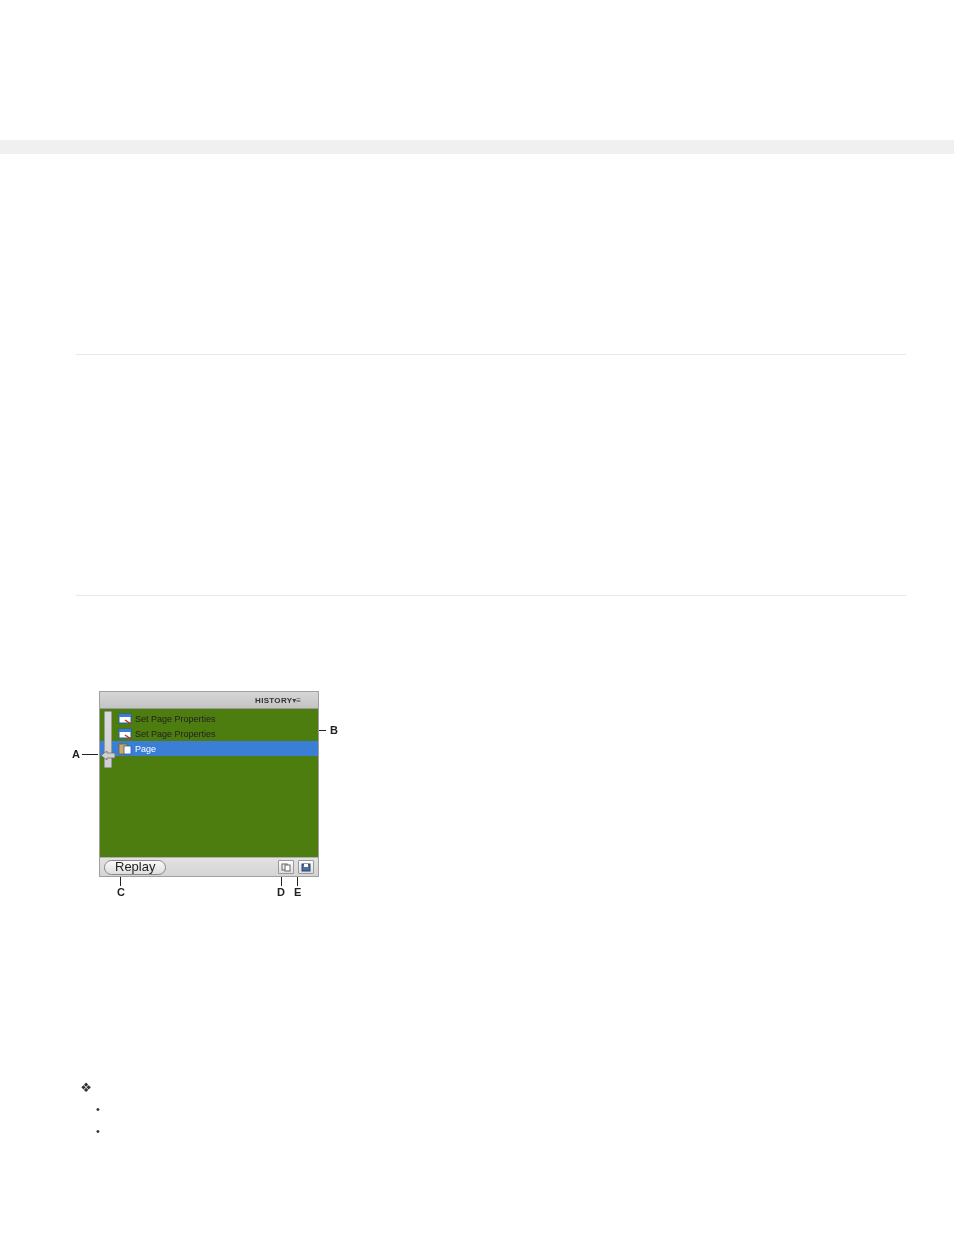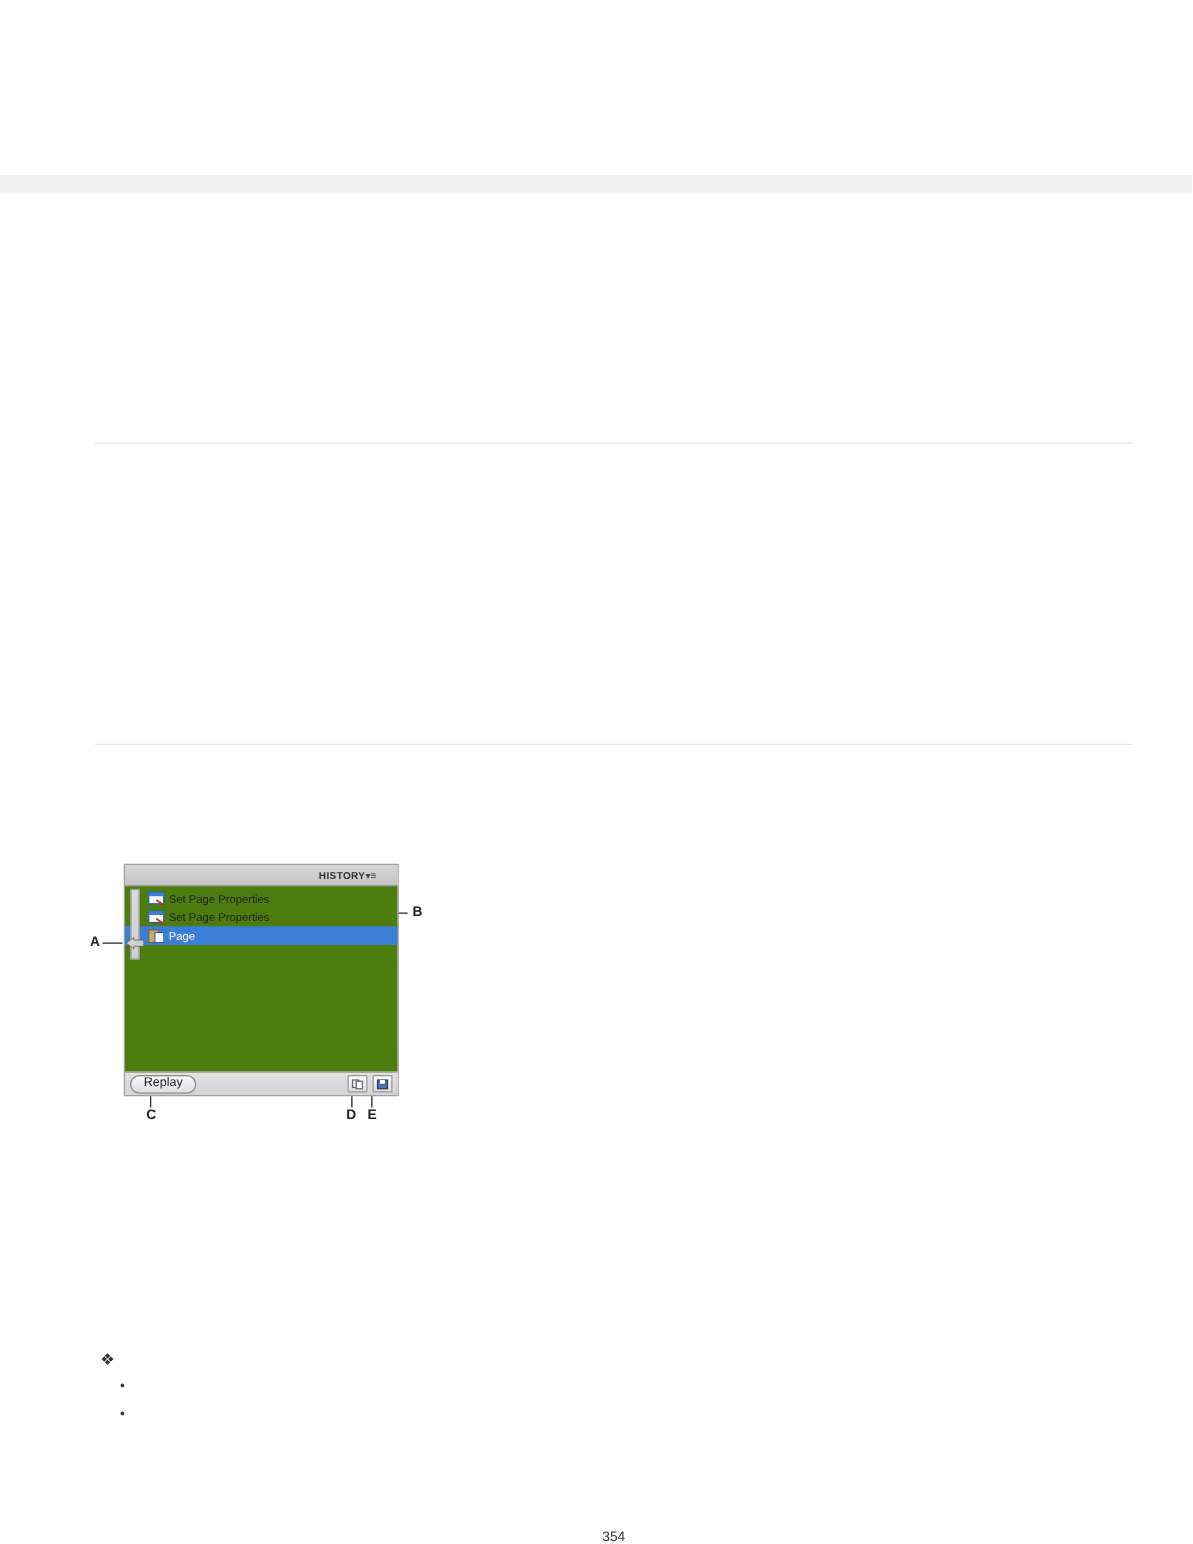--- a/index.html
+++ b/index.html
@@ -99,21 +99,21 @@
   }
   .panel-footer {
     background: linear-gradient(#e2e2e2, #d4d4d4);
     height: 18px;
     display: flex;
     align-items: center;
     padding: 0 4px;
     gap: 4px;
   }
   .replay-btn {
-    font-size: 10px;
+    font-size: 13px;
     padding: 0px 10px;
     border: 1px solid #8a8a8a;
     border-radius: 8px;
     background: linear-gradient(#fafafa, #dedede);
     color: #222;
     height: 13px;
     line-height: 12px;
   }
   .footer-spacer { flex: 1; }
   .footer-icon {
@@ -256,15 +256,14 @@
       <span class="bullet-sym sym-diamond">❖</span>
     </div>
     <div class="bullet-row">
       <span class="bullet-sym sym-dot" style="padding-left:12px;">•</span>
     </div>
     <div class="bullet-row">
       <span class="bullet-sym sym-dot" style="padding-left:12px;">•</span>
     </div>
   </div>
 
-  <div class="page-num">354</div>
 
 </div>
 
 </body></html>

